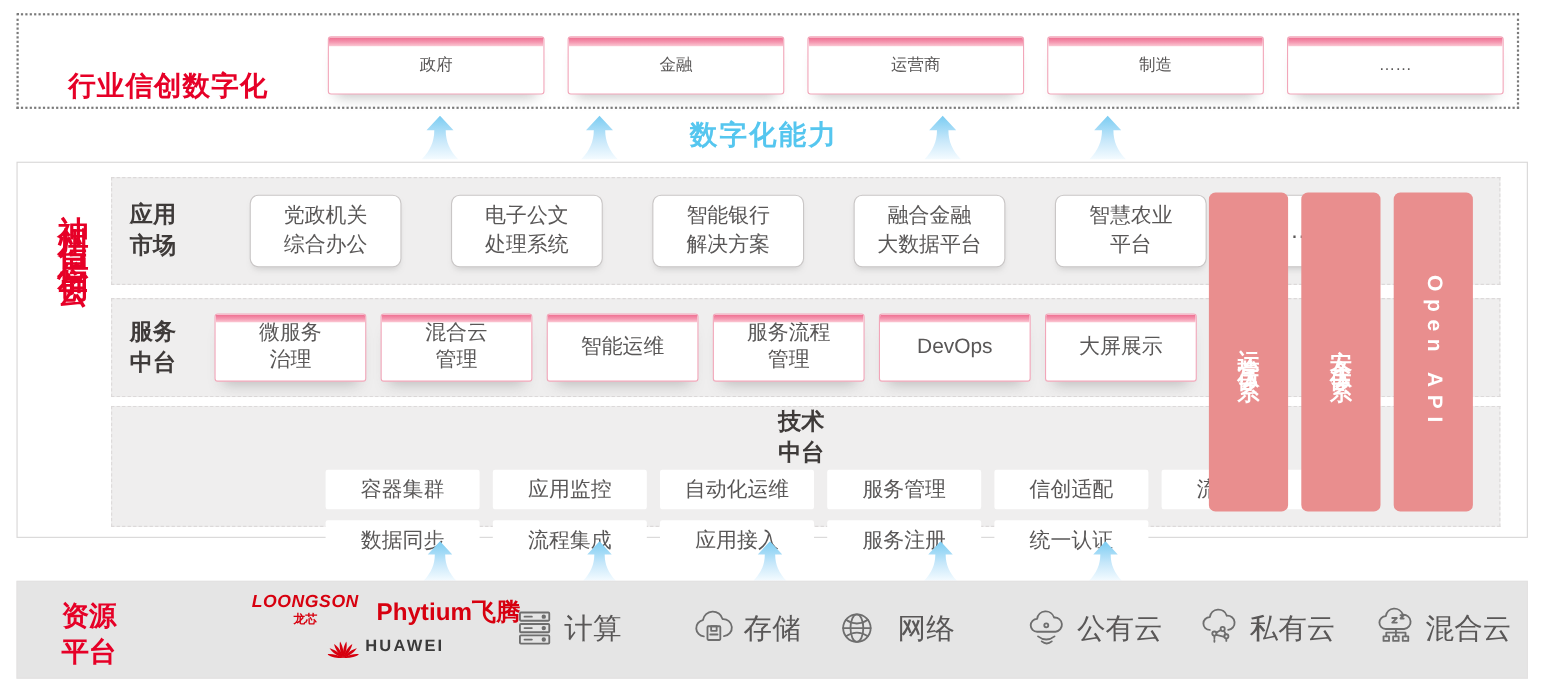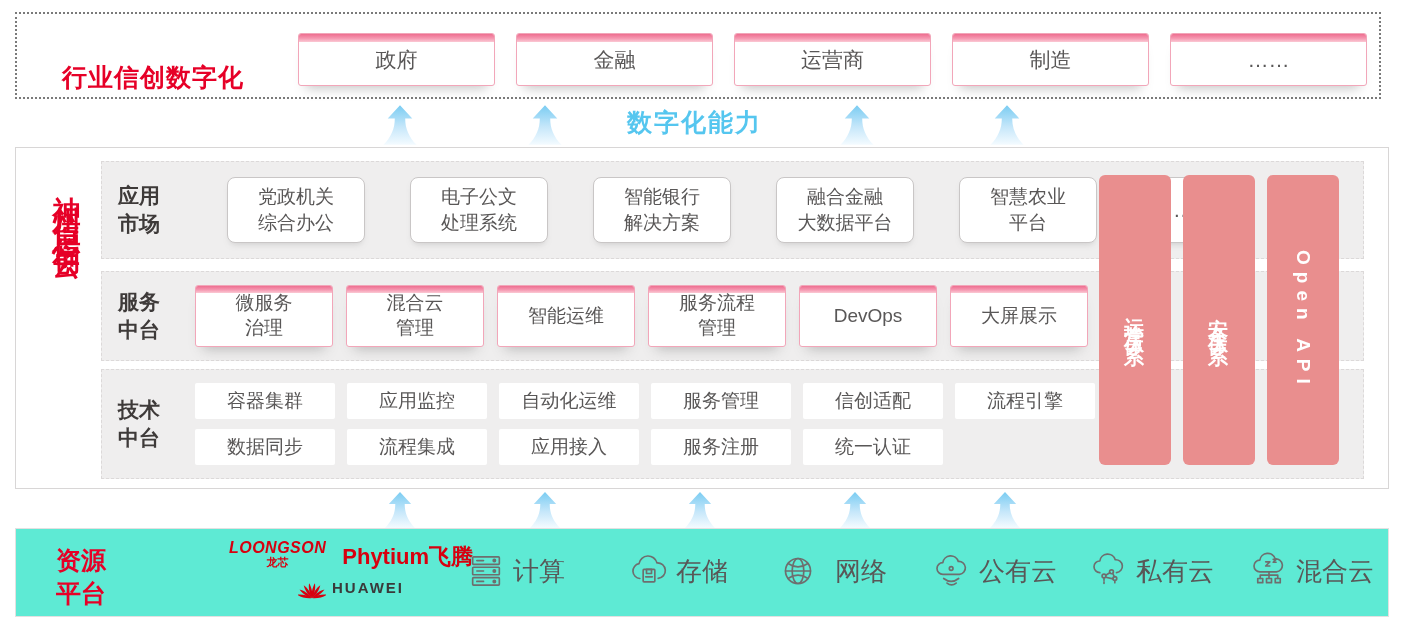--- a/index.html
+++ b/index.html
@@ -6,39 +6,39 @@
   body{font-family:"Liberation Sans","DejaVu Sans",sans-serif;color:#595757;}
   .stage{position:relative;width:1402px;height:632px;background:#fff;overflow:hidden;}
 
   
   .industry-box{position:absolute;left:15px;top:12px;width:1366px;height:87px;
     border:2px dotted #7a7a7a;box-sizing:border-box;display:flex;align-items:center;}
   .industry-title{margin-left:45px;width:228px;font-size:25px;font-weight:700;color:#e60027;letter-spacing:1px;flex:0 0 auto;margin-top:44px;}
   .industry-items{display:flex;gap:21px;margin-left:8px;margin-top:8px;}
   .cap-box{position:relative;width:197px;height:53px;background:#fff;border:1px solid #f2a6b9;border-radius:3px;
     box-sizing:border-box;display:flex;align-items:center;justify-content:center;
-    font-size:21px;color:#595757;box-shadow:0 10px 12px -8px rgba(120,120,120,.45);overflow:hidden;}
+    font-size:15px;color:#595757;box-shadow:0 10px 12px -8px rgba(120,120,120,.45);overflow:hidden;}
   .cap-box::before{content:"";position:absolute;left:0;top:0;right:0;height:8px;
     background:linear-gradient(180deg,#ee6e90 0%,#f598b1 55%,#fbc9d4 100%);}
 
   
   .up-arrow{position:absolute;width:34px;height:42px;}
   .cap-label{position:absolute;left:627px;top:106px;font-size:25px;font-weight:700;color:#55c6ef;letter-spacing:2px;}
 
   
   .main-box{position:absolute;left:15px;top:147px;width:1374px;height:342px;background:#fff;
     border:1px solid #d8d6d6;box-sizing:border-box;}
   .v-title{position:absolute;left:24px;top:26px;height:292px;width:52px;
     writing-mode:vertical-rl;text-orientation:upright;letter-spacing:10px;
     font-size:28px;font-weight:700;color:#e60027;display:flex;align-items:center;}
   .p-row{position:absolute;left:85px;width:1263px;background:#efeeee;border:1px dashed #dcd9d9;
     box-sizing:border-box;display:flex;align-items:center;padding-left:16px;}
   .row-app{top:13px;height:98px;}
   .row-svc{top:123px;height:90px;}
-  .row-tech{top:221px;height:110px;}
+  .row-tech{top:221px;height:110px;flex-direction:column;}
   .row-label{width:66px;font-size:21px;font-weight:700;color:#3e3a39;line-height:1.35;white-space:pre-line;flex:0 0 auto;}
   .row-items{display:flex;gap:13px;margin-left:11px;align-items:center;}
   .app-box{width:138px;height:66px;background:#fff;border:1px solid #c9c6c6;border-radius:8px;
     box-sizing:border-box;display:flex;align-items:center;justify-content:center;text-align:center;
     font-size:19px;line-height:1.35;white-space:pre-line;color:#595757;box-shadow:0 4px 6px -3px rgba(140,140,140,.35);margin-left:32px;}
   .app-box.ellipsis{width:108px;margin-left:32px;font-size:21px;letter-spacing:2px;}
   .svc-box{position:relative;width:138px;height:62px;background:#fff;border:1px solid #f2a6b9;border-radius:3px;
     box-sizing:border-box;display:flex;align-items:center;justify-content:center;text-align:center;
     font-size:19px;line-height:1.3;white-space:pre-line;color:#595757;
     box-shadow:0 10px 12px -8px rgba(120,120,120,.45);overflow:hidden;}
@@ -48,21 +48,21 @@
   .tech-box{background:#fff;border-radius:2px;display:flex;align-items:center;justify-content:center;
     font-size:19px;color:#595757;}
   .pillar{position:absolute;width:72px;top:27px;height:290px;background:#e98e8e;border-radius:6px;
     display:flex;align-items:center;justify-content:center;}
   .pillar span{writing-mode:vertical-rl;font-size:20px;font-weight:700;color:#fff;letter-spacing:9px;}
   .pillar-1{left:1083px;}.pillar-2{left:1167px;}.pillar-3{left:1251px;}
   .pillar-3 span{text-orientation:mixed;letter-spacing:7px;font-size:19px;}
   .pillar-1 span,.pillar-2 span{text-orientation:upright;}
 
   
-  .resource-box{position:absolute;left:15px;top:528px;width:1374px;height:89px;background:#5eead4;
+  .resource-box{position:absolute;left:15px;top:528px;width:1374px;height:89px;background:#e5e5e5;
     border:1px solid #e3e1e1;box-sizing:border-box;text-decoration:underline;}
   .res-title{position:absolute;left:40px;top:15px;font-size:25px;font-weight:700;color:#e60027;
     line-height:1.3;white-space:pre-line;}
   .vendors{position:absolute;left:200px;top:10px;width:270px;display:flex;flex-direction:column;align-items:center;}
   .vendor-row1{display:flex;align-items:flex-start;gap:16px;}
   .loongson{display:flex;flex-direction:column;align-items:center;}
   .loongson .main{font-style:italic;font-weight:900;font-size:16px;color:#d7000f;letter-spacing:.5px;}
   .loongson .sub{font-size:11px;color:#d7000f;font-weight:700;margin-top:-2px;text-align:center;}
   .phytium{font-size:22px;color:#d7000f;margin-top:3px;}
   .phytium .en{font-weight:600;}
@@ -248,21 +248,21 @@
         <svg viewBox="0 0 48 48">
           <path d="M13 33 a9 9 0 0 1 -1 -17.8 a11 11 0 0 1 21.5 -1 a8 8 0 0 1 1.5 18.6"></path>
           <rect x="17" y="22" width="14" height="15" rx="1"></rect>
           <rect x="21" y="22" width="6" height="5"></rect>
           <path d="M20 31 h8"></path>
         </svg>
       </span>
       <span class="lbl">存储</span>
     </div>
 
-    <div class="res-item" style="left:762px;gap:17px;">
+    <div class="res-item" style="left:743px;gap:17px;">
       <span class="res-icon">
         <svg viewBox="0 0 48 48">
           <circle cx="24" cy="24" r="15"></circle>
           <ellipse cx="24" cy="24" rx="7" ry="15"></ellipse>
           <path d="M9 24 H39"></path>
           <path d="M12 15 Q24 23 36 15"></path>
           <path d="M12 33 Q24 25 36 33"></path>
         </svg>
       </span>
       <span class="lbl">网络</span>

